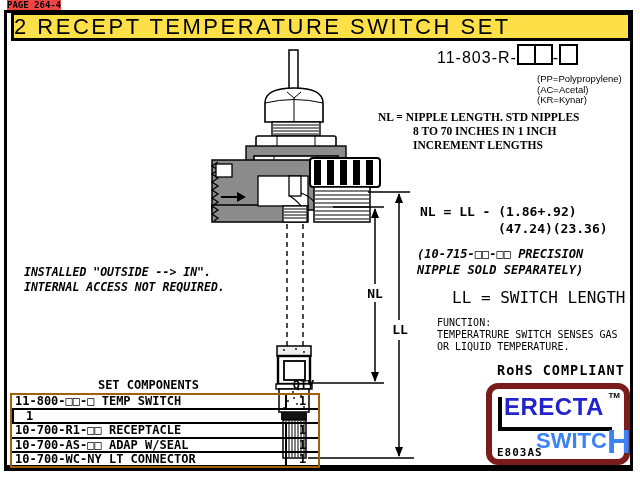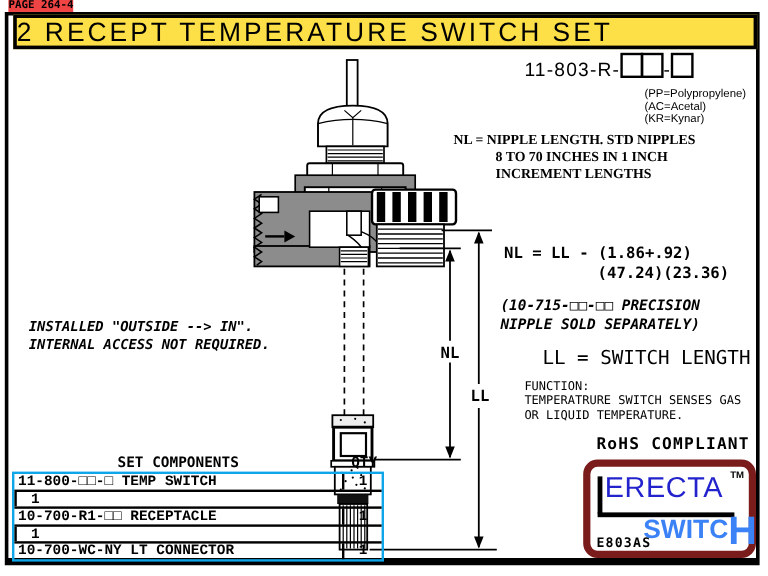--- a/index.html
+++ b/index.html
@@ -43,35 +43,35 @@
 
   .installed{position:absolute;left:24px;top:265px;font-family:"DejaVu Sans Mono",monospace;
              font-weight:bold;font-style:italic;font-size:11.5px;line-height:15px;white-space:nowrap;z-index:3;}
 
   
   .comp-table{position:absolute;left:10px;top:379px;width:310px;z-index:3;
               font-family:"DejaVu Sans Mono",monospace;font-weight:bold;font-size:12px;}
   .tbl-head{display:flex;height:14px;line-height:13px;}
   .tbl-head .c1{flex:1;text-align:center;}
   .tbl-head .c2{width:33px;text-align:center;}
-  .tbl-body{border:2px solid #0ea5e9;font-family:Liberation Mono, monospace;}
+  .tbl-body{border:2px solid #a16207;}
   .tbl-row{display:flex;height:12.5px;line-height:12px;}
   .tbl-row + .tbl-row{border-top:2px solid #000;}
   .tbl-row .c1{flex:1;padding-left:3px;white-space:nowrap;overflow:hidden;}
   .tbl-row .c2{width:31px;border-left:2px solid #000;text-align:center;}
 
   
   .rohs{position:absolute;left:497px;top:362px;font-family:"DejaVu Sans Mono",monospace;
         font-weight:bold;font-size:13.5px;letter-spacing:1px;z-index:3;white-space:nowrap;}
   .logo{position:absolute;left:486px;top:383px;width:132px;height:70px;border:6px solid #7a1c1c;
         border-radius:12px;background:#fff;z-index:3;}
   .logo .tm{position:absolute;right:4px;top:2px;font-size:8px;font-weight:bold;}
   .logo .vbar{position:absolute;left:6px;top:8px;width:4px;height:31px;background:#000;}
   .logo .hbar{position:absolute;left:6px;top:38px;width:114px;height:4px;background:#000;}
-  .logo .erecta{position:absolute;left:12px;top:6px;font-size:24px;font-weight:normal;
+  .logo .erecta{position:absolute;left:12px;top:6px;font-size:24px;font-weight:bold;
                 color:#2323cd;letter-spacing:0.5px;line-height:24px;}
   .logo .switchline{position:absolute;left:10px;top:42px;font-size:22px;font-weight:bold;
                     color:#3b82f6;line-height:20px;margin-left:34px;}
   .logo .bigH{font-size:33px;vertical-align:-5px;}
   .logo .code{position:absolute;left:5px;bottom:0px;font-family:"DejaVu Sans Mono",monospace;
               font-weight:bold;font-size:11px;letter-spacing:1px;color:#000;}
 
   svg.diagram{position:absolute;left:0;top:0;z-index:2;}
   svg .dimlabel{font-family:"DejaVu Sans Mono",monospace;font-weight:bold;font-size:13px;}
 </style>
@@ -244,20 +244,21 @@
         <div class="c2">1</div>
       </div>
       <div class="tbl-row">
         <div class="c2">1</div>
       </div>
       <div class="tbl-row">
         <div class="c1">10-700-R1-□□ RECEPTACLE</div>
         <div class="c2">1</div>
       </div>
       <div class="tbl-row">
+        <div class="c1">10-700-AS-□□ ADAP W/SEAL</div>
         <div class="c2">1</div>
       </div>
       <div class="tbl-row">
         <div class="c1">10-700-WC-NY LT CONNECTOR</div>
         <div class="c2">1</div>
       </div>
     </div>
   </div>
 
   <div class="rohs">RoHS COMPLIANT</div>

